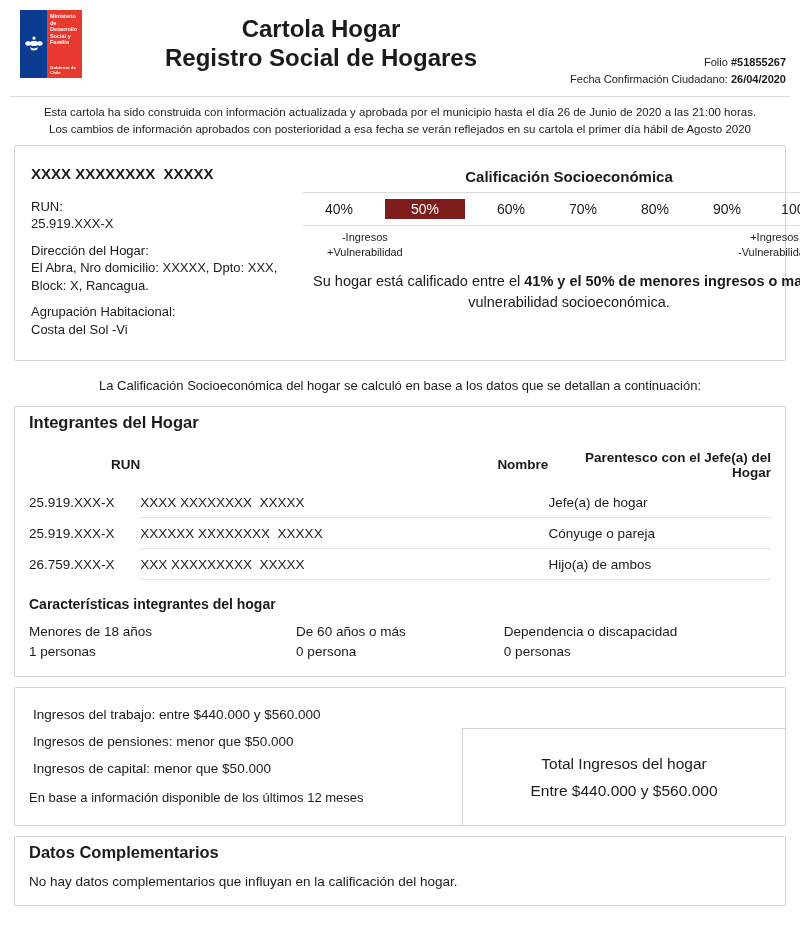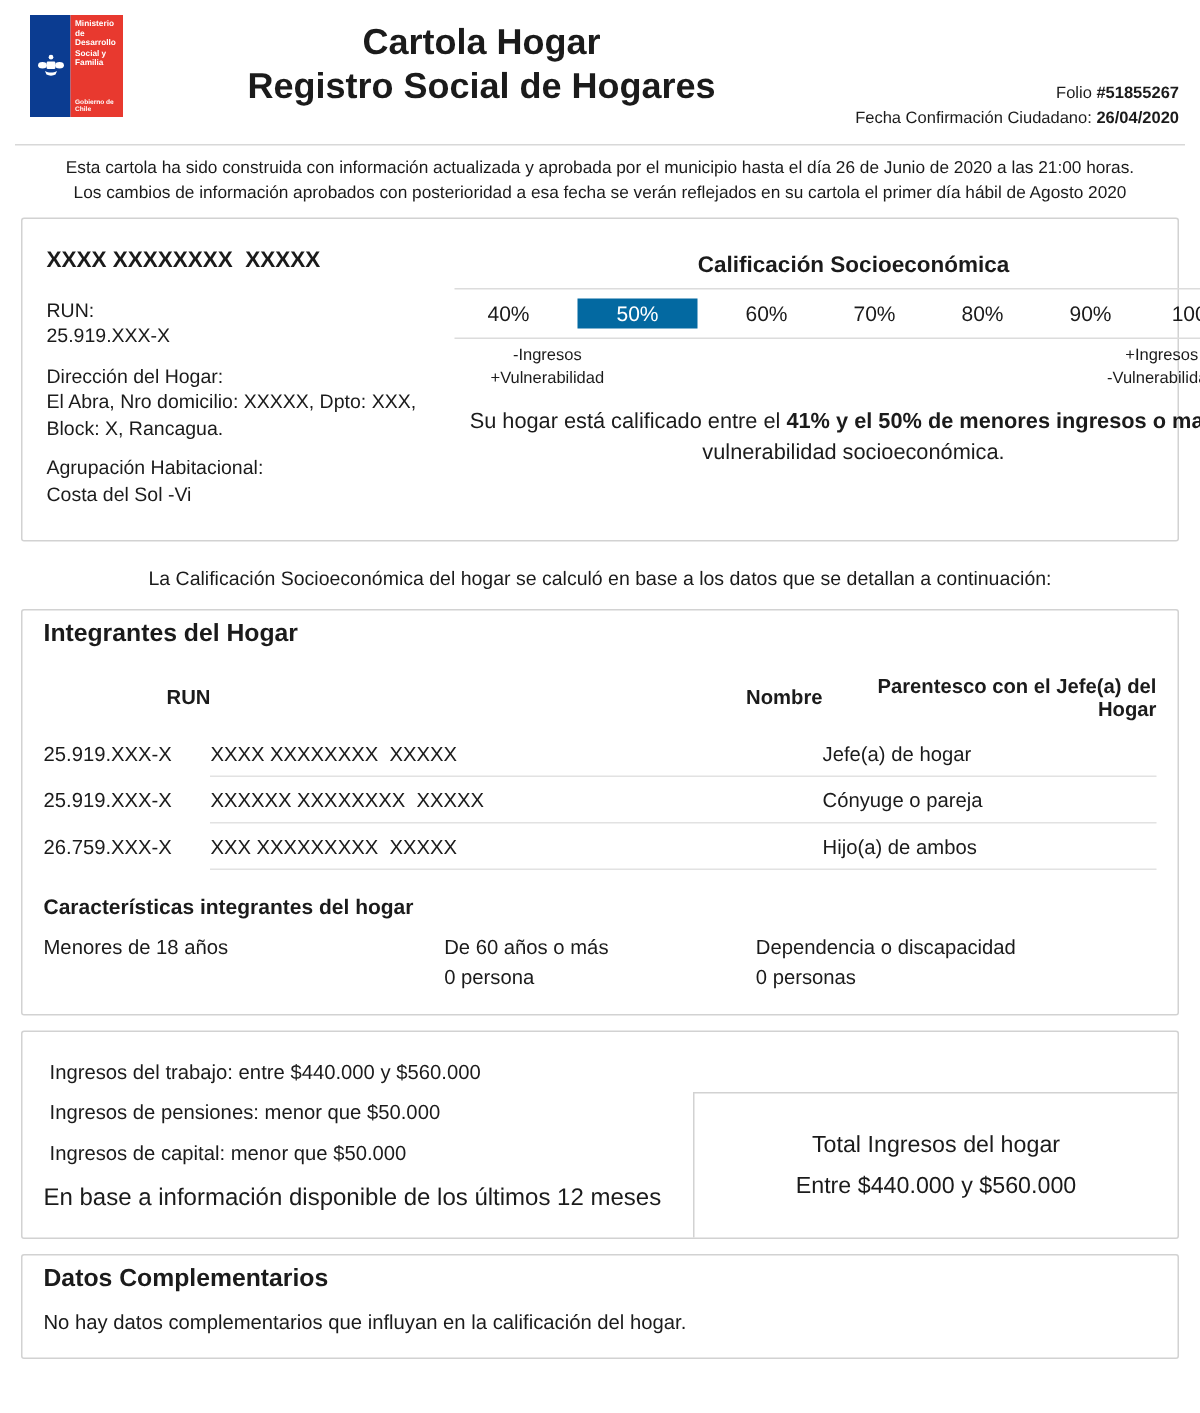--- a/index.html
+++ b/index.html
@@ -47,21 +47,21 @@
   td{padding:8px 0 7px;}
   td.nom,td.par{border-bottom:1px solid #e2e2e2;}
   td.nom{white-space:pre-wrap;}
   .c-run{width:15%;}.c-nom{width:55%;}.c-par{width:30%;}
   h3.chars-title{font-size:14px;font-weight:700;margin:16px 0 10px;}
   .chars{display:grid;grid-template-columns:36% 28% 36%;font-size:13.5px;line-height:1.5;}
 
   
   .ingresos{position:relative;padding:13px 14px 14px;min-height:110px;}
   .ing-items{font-size:13.5px;line-height:2.0;padding-left:4px;}
-  .ing-note{font-size:16px;margin-top:8px;}
+  .ing-note{font-size:13px;margin-top:8px;}
   .total-box{position:absolute;right:0;bottom:0;width:322px;height:96px;
     border-left:1.5px solid #d2d2d2;border-top:1.5px solid #d2d2d2;
     display:flex;flex-direction:column;align-items:center;justify-content:center;gap:9px;}
   .tt{font-size:15.5px;font-weight:400;}
 
   .datos p{font-size:13.5px;margin:10px 0 2px;}
 </style>
 </head>
 <body>
 
@@ -111,21 +111,21 @@
       <div class="pair">
         <div>Agrupación Habitacional:</div>
         <div>Costa del Sol -Vi</div>
       </div>
     </div>
     <div class="card-right">
       <div class="cal-title">Calificación Socioeconómica</div>
       <div class="sep"></div>
       <div class="scale">
         <span class="sc">40%</span>
-        <span class="sc hl" style="background: #0369a1;">50%</span>
+        <span class="sc hl" style="background: #7f1d1d;">50%</span>
         <span class="sc">60%</span>
         <span class="sc">70%</span>
         <span class="sc">80%</span>
         <span class="sc">90%</span>
         <span class="sc">100%</span>
       </div>
       <div class="sep"></div>
       <div class="scale-labels">
         <div>
           <div>-Ingresos</div>
@@ -172,20 +172,21 @@
           <td class="run">26.759.XXX-X</td>
           <td class="nom">XXX XXXXXXXXX  XXXXX</td>
           <td class="par">Hijo(a) de ambos</td>
         </tr>
       </tbody>
     </table>
     <h3 class="chars-title">Características integrantes del hogar</h3>
     <div class="chars">
       <div>
         <div>Menores de 18 años</div>
+        <div>1 personas</div>
       </div>
       <div>
         <div>De 60 años o más</div>
         <div>0 persona</div>
       </div>
       <div>
         <div>Dependencia o discapacidad</div>
         <div>0 personas</div>
       </div>
     </div>

